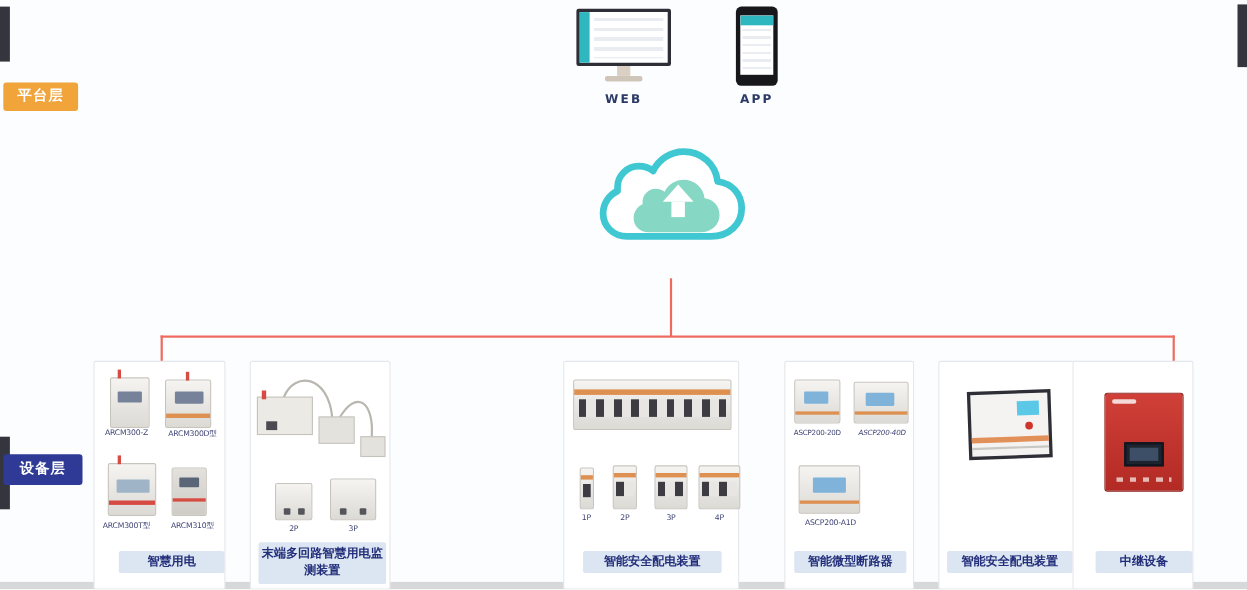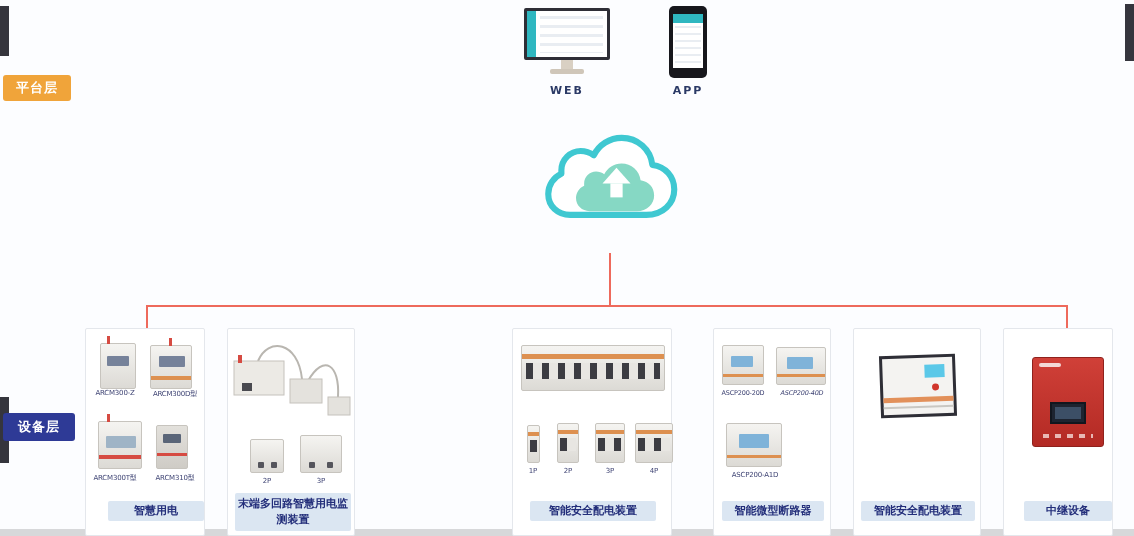--- a/index.html
+++ b/index.html
@@ -204,21 +204,21 @@
   <div class="card" style="left:853px;width:128px;">
     <div class="cab" style="left:26px;top:26px;width:76px;height:62px;">
       <span class="cscr"></span>
       <span class="cdot"></span>
       <span class="cstripe"></span>
       <span class="cline"></span>
     </div>
     <div class="chip" style="left:7px;top:172px;width:114px;">智能安全配电装置</div>
   </div>
 
-  <div class="card" style="left:1003px;width:110px;">
+  <div class="card" style="left:975px;width:110px;">
     <div class="reddev" style="left:28px;top:28px;width:72px;height:90px;">
       <span class="rlogo"></span>
       <span class="rscr">
           <i></i>
         </span>
       <span class="rbtns"></span>
     </div>
     <div class="chip" style="left:20px;top:172px;width:88px;">中继设备</div>
   </div>
 

